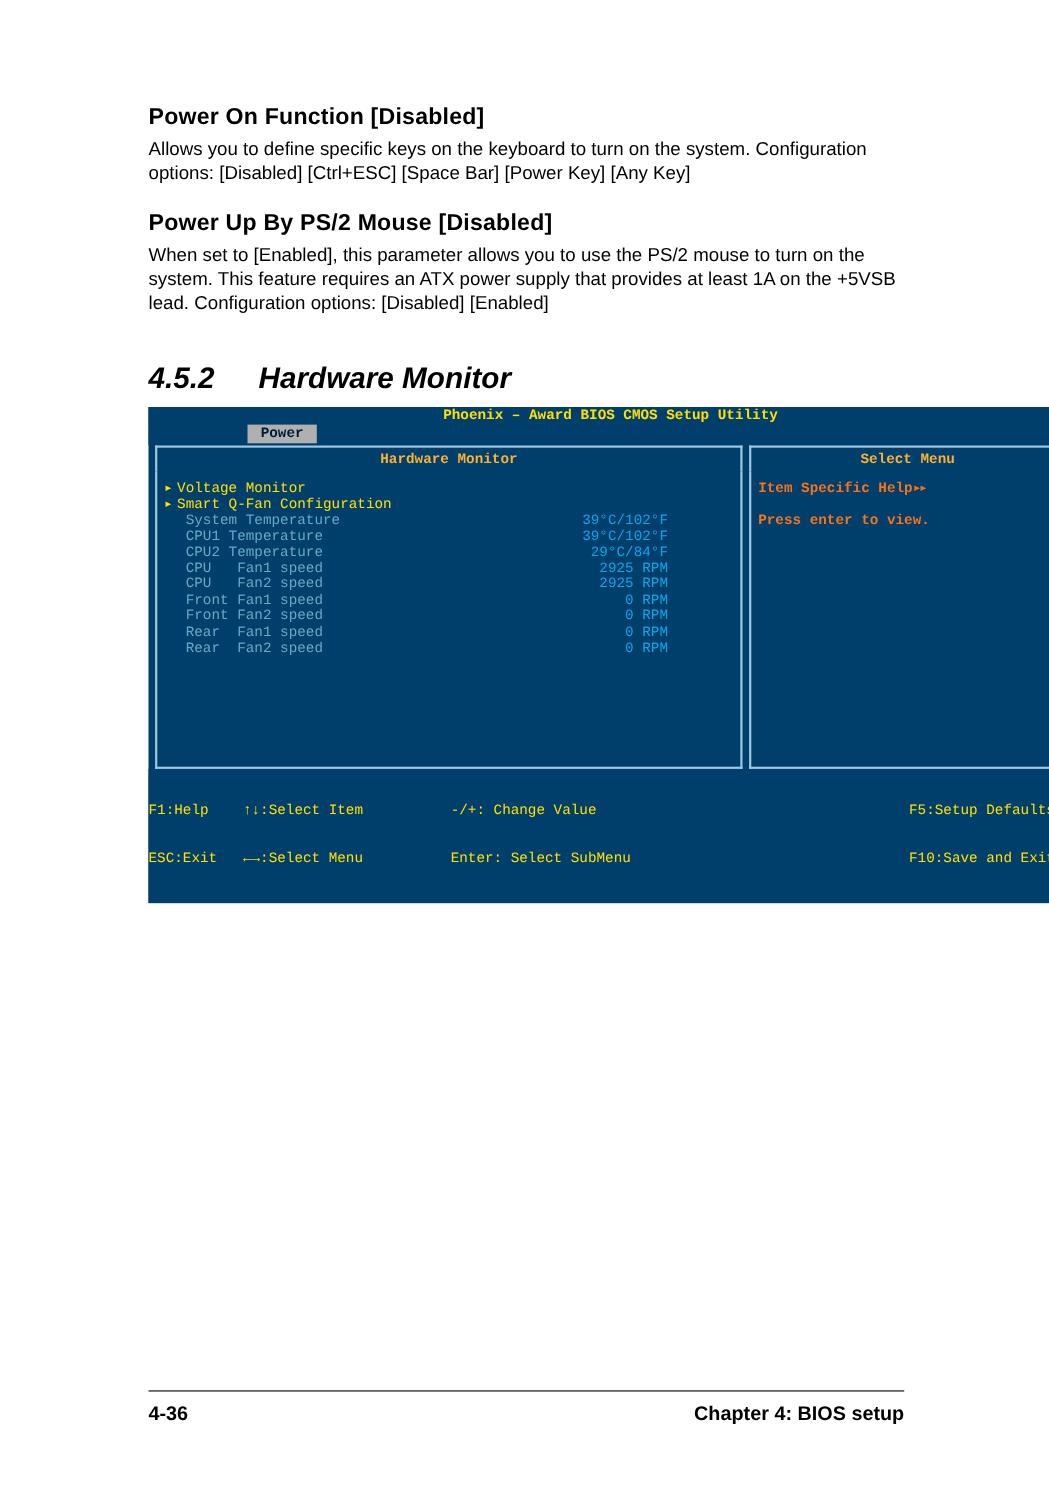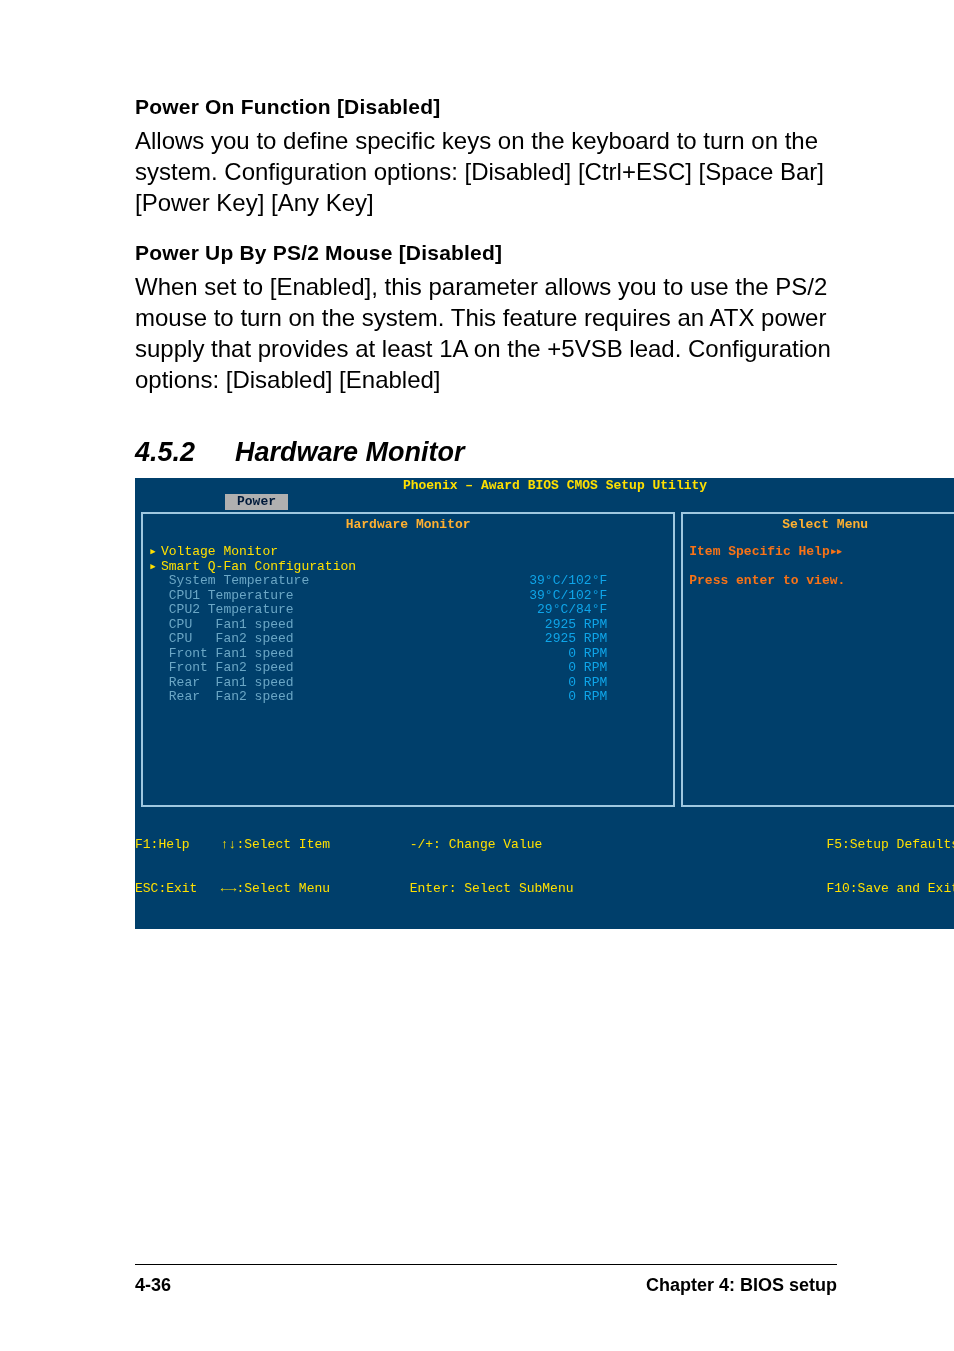--- a/index.html
+++ b/index.html
@@ -10,21 +10,21 @@
     padding: 95px 115px 50px 135px;
     position: relative;
   }
   .h3 {
     font-weight: 900;
     font-size: 21px;
     margin-bottom: 6px;
     letter-spacing: 0.2px;
   }
   .p {
-    font-size: 24px;
+    font-size: 17px;
     line-height: 1.3;
     margin-bottom: 22px;
   }
   .h2 {
     font-weight: 900;
     font-size: 27px;
     margin-top: 42px;
     margin-bottom: 10px;
     font-style: italic;
   }
@@ -99,21 +99,21 @@
     white-space: pre;
   }
   .footer .col { flex: 1; }
   .footer .col3 { text-align: right; padding-right: 10px; }
 
   
   .page-footer {
     position: absolute;
     bottom: 55px;
     left: 135px;
-    right: 117px;
+    right: 132px;
     border-top: 1px solid #000;
     padding-top: 10px;
     display: flex;
     justify-content: space-between;
     font-weight: 900;
     font-size: 18px;
   }
 </style>
 </head>
 <body>

